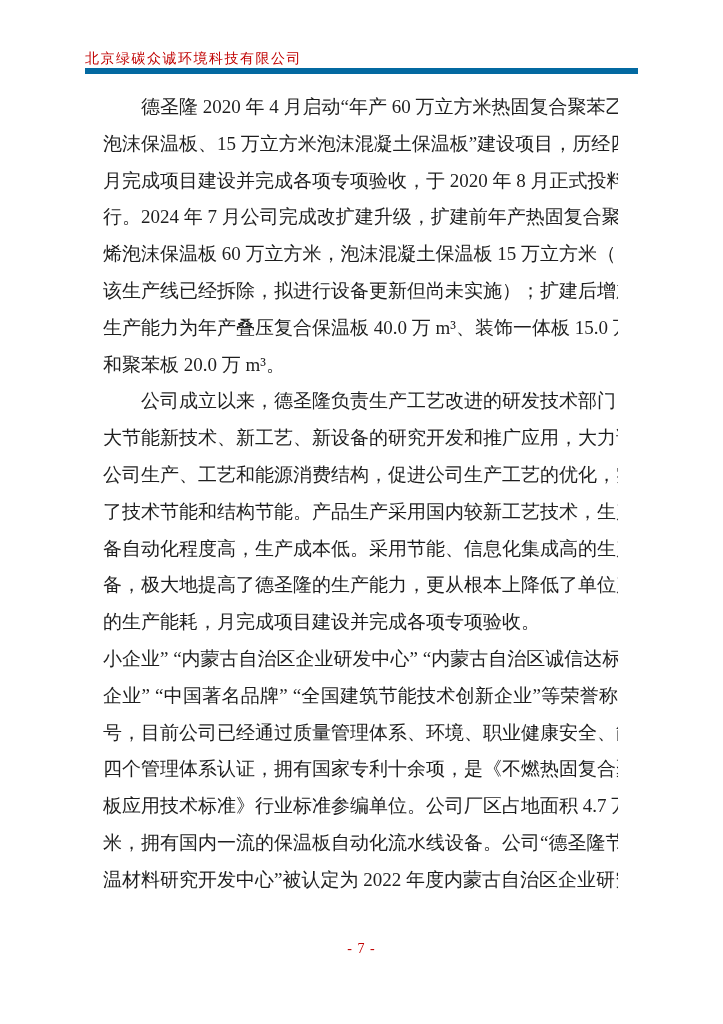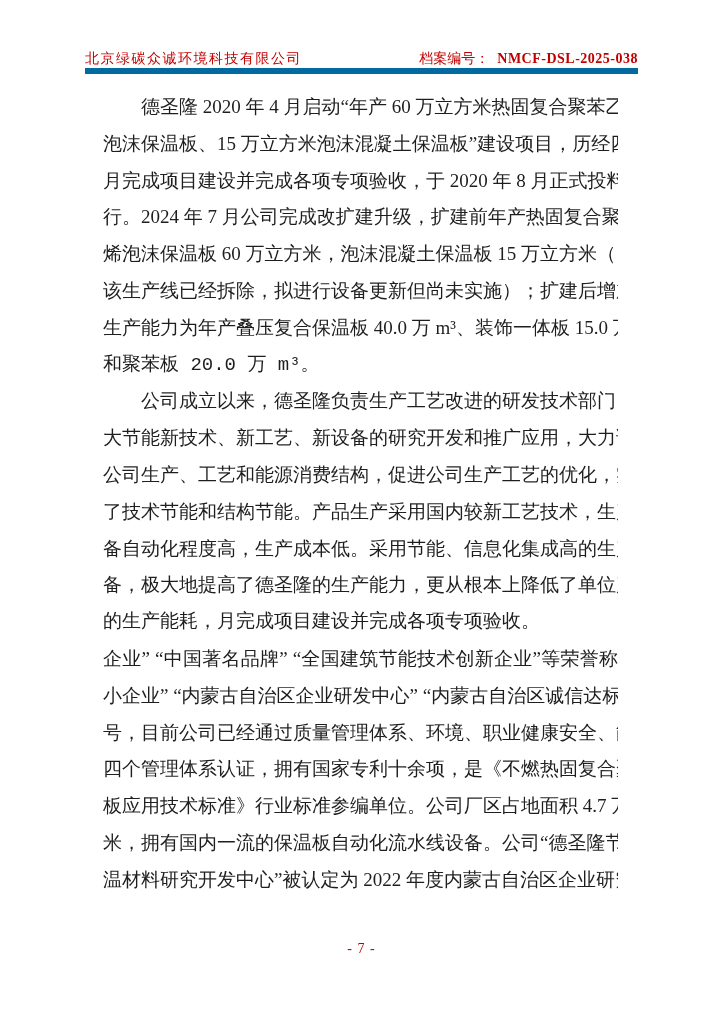--- a/index.html
+++ b/index.html
@@ -51,62 +51,58 @@
   .line {
     height: 36.8px;
     line-height: 36.8px;
     text-align: justify;
     text-align-last: justify;
     white-space: nowrap;
     overflow: hidden;
   }
   .line.para-end {
     text-align-last: left;
-    font-family: Liberation Mono, monospace;
   }
   
   .footer {
     position: absolute;
     left: 0; right: 0; top: 941px;
     text-align: center;
     color: #c00000;
     font-size: 14px;
     letter-spacing: 1px;
   }
 </style>
 </head>
 <body>
 
 <div class="page">
 
   <div class="header">
     <span class="company-name">北京绿碳众诚环境科技有限公司</span>
-    <span class="archive">
-      <span>档案编号：</span><span class="num">NMCF-DSL-2025-038</span>
-    </span>
   </div>
 
   <div class="doc-body">
     <div class="line">　　德圣隆 2020 年 4 月启动“年产 60 万立方米热固复合聚苯乙烯</div>
     <div class="line">泡沫保温板、15 万立方米泡沫混凝土保温板”建设项目，历经四个</div>
     <div class="line">月完成项目建设并完成各项专项验收，于 2020 年 8 月正式投料试运</div>
     <div class="line">行。2024 年 7 月公司完成改扩建升级，扩建前年产热固复合聚苯乙</div>
     <div class="line">烯泡沫保温板 60 万立方米，泡沫混凝土保温板 15 万立方米（目前</div>
     <div class="line">该生产线已经拆除，拟进行设备更新但尚未实施）；扩建后增加的</div>
     <div class="line">生产能力为年产叠压复合保温板 40.0 万 m³、装饰一体板 15.0 万 m³</div>
     <div class="line para-end">和聚苯板 20.0 万 m³。</div>
     <div class="line">　　公司成立以来，德圣隆负责生产工艺改进的研发技术部门，加</div>
     <div class="line">大节能新技术、新工艺、新设备的研究开发和推广应用，大力调整</div>
     <div class="line">公司生产、工艺和能源消费结构，促进公司生产工艺的优化，实现</div>
     <div class="line">了技术节能和结构节能。产品生产采用国内较新工艺技术，生产设</div>
     <div class="line">备自动化程度高，生产成本低。采用节能、信息化集成高的生产设</div>
     <div class="line">备，极大地提高了德圣隆的生产能力，更从根本上降低了单位产品</div>
     <div class="line para-end">的生产能耗，月完成项目建设并完成各项专项验收。</div>
+    <div class="line">小企业” “内蒙古自治区企业研发中心” “内蒙古自治区诚信达标</div>
     <div class="line">企业” “中国著名品牌” “全国建筑节能技术创新企业”等荣誉称</div>
-    <div class="line">小企业” “内蒙古自治区企业研发中心” “内蒙古自治区诚信达标</div>
     <div class="line">号，目前公司已经通过质量管理体系、环境、职业健康安全、能源</div>
     <div class="line">四个管理体系认证，拥有国家专利十余项，是《不燃热固复合聚苯</div>
     <div class="line">板应用技术标准》行业标准参编单位。公司厂区占地面积 4.7 万平方</div>
     <div class="line">米，拥有国内一流的保温板自动化流水线设备。公司“德圣隆节能</div>
     <div class="line">温材料研究开发中心”被认定为 2022 年度内蒙古自治区企业研究开</div>
   </div>
 
   <div class="footer">
     <span>- 7 -</span>
   </div>

